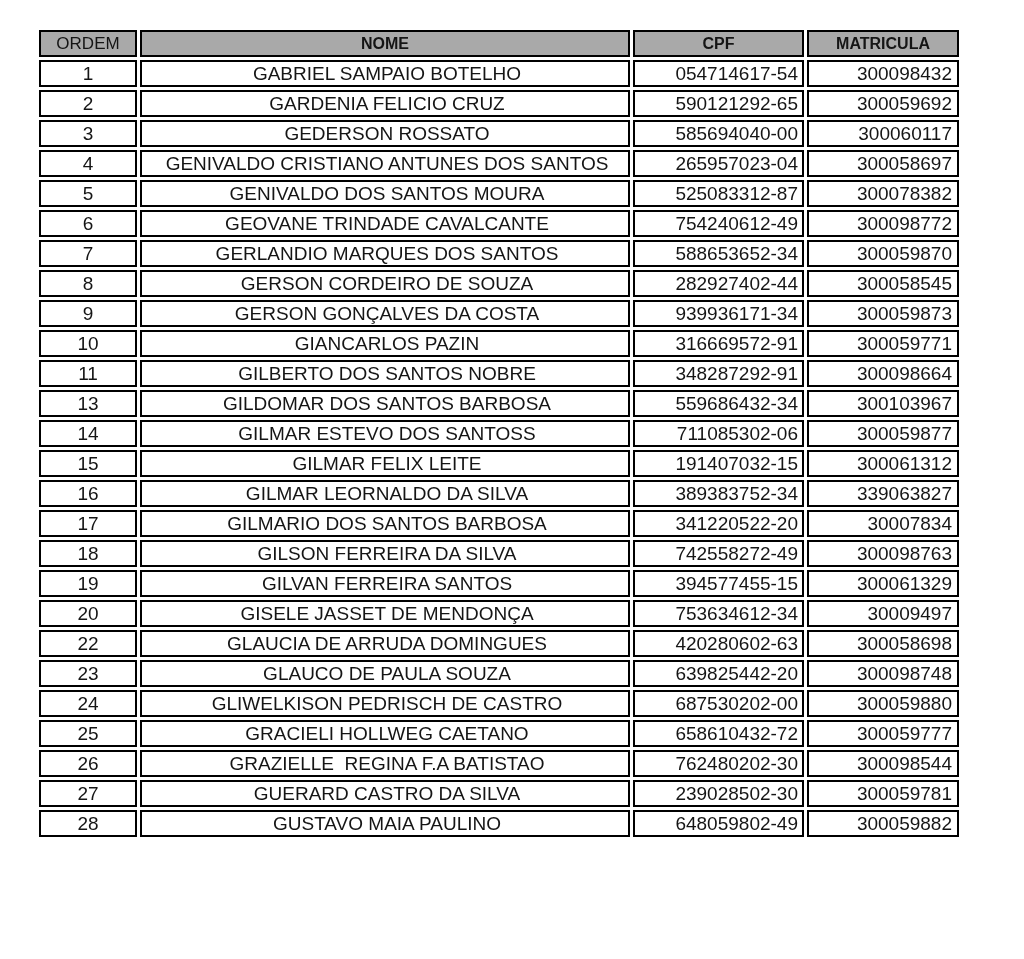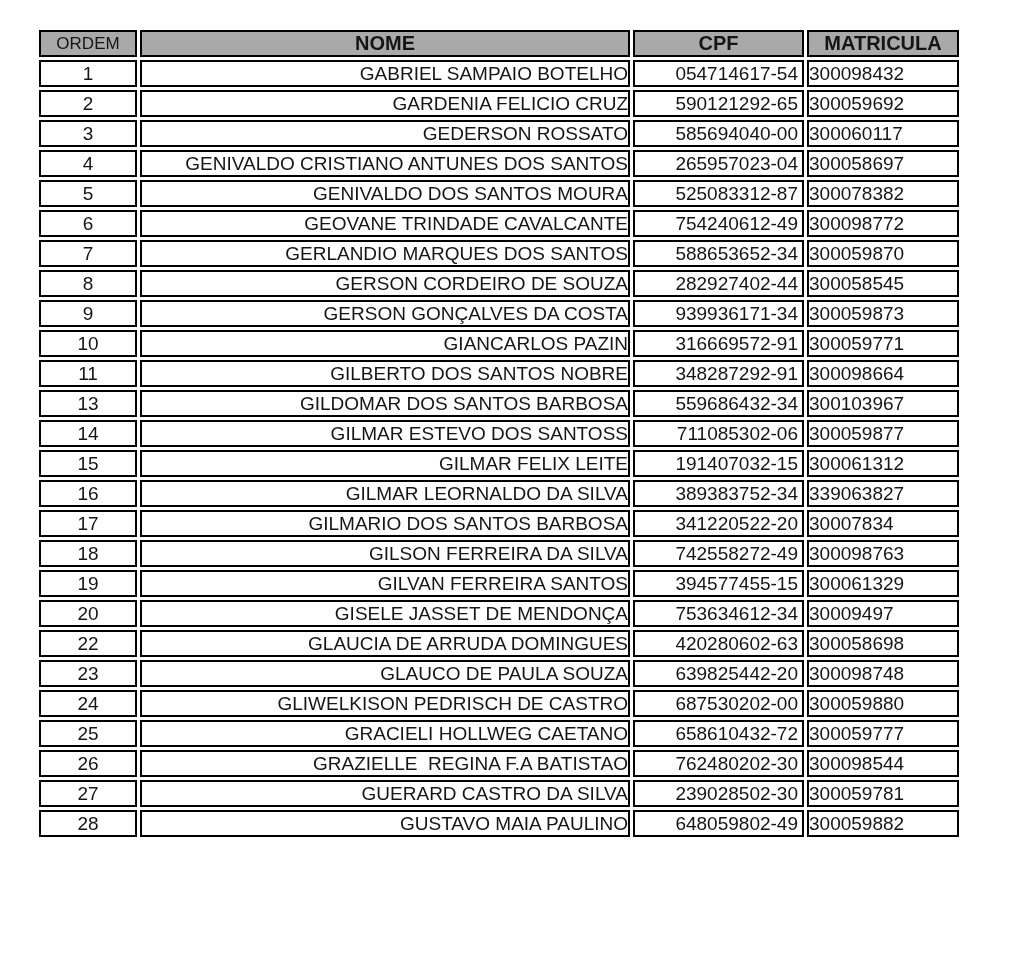--- a/index.html
+++ b/index.html
@@ -29,32 +29,32 @@
     height: 23px;
     padding: 0;
     overflow: hidden;
     white-space: pre;
     vertical-align: middle;
     background: #ffffff;
   }
   th {
     background: #a9a9a9;
     font-weight: bold;
-    font-size: 20px;
+    font-size: 16px;
     text-align: center;
   }
   th.h-ordem {
     font-weight: normal;
     font-size: 17px;
   }
   td { font-size: 19px; }
   td.c-ordem { text-align: center; }
-  td.c-nome { text-align: right; padding-left: 4px; }
+  td.c-nome { text-align: center; padding-left: 4px; }
   td.c-cpf { text-align: right; padding-right: 4px; }
-  td.c-matricula { text-align: left; padding-right: 5px; }
+  td.c-matricula { text-align: right; padding-right: 5px; }
 </style>
 </head>
 <body>
 
 <div class="page">
   <table class="roster">
     <colgroup>
       <col style="width:98px">
       <col style="width:490px">
       <col style="width:171px">

